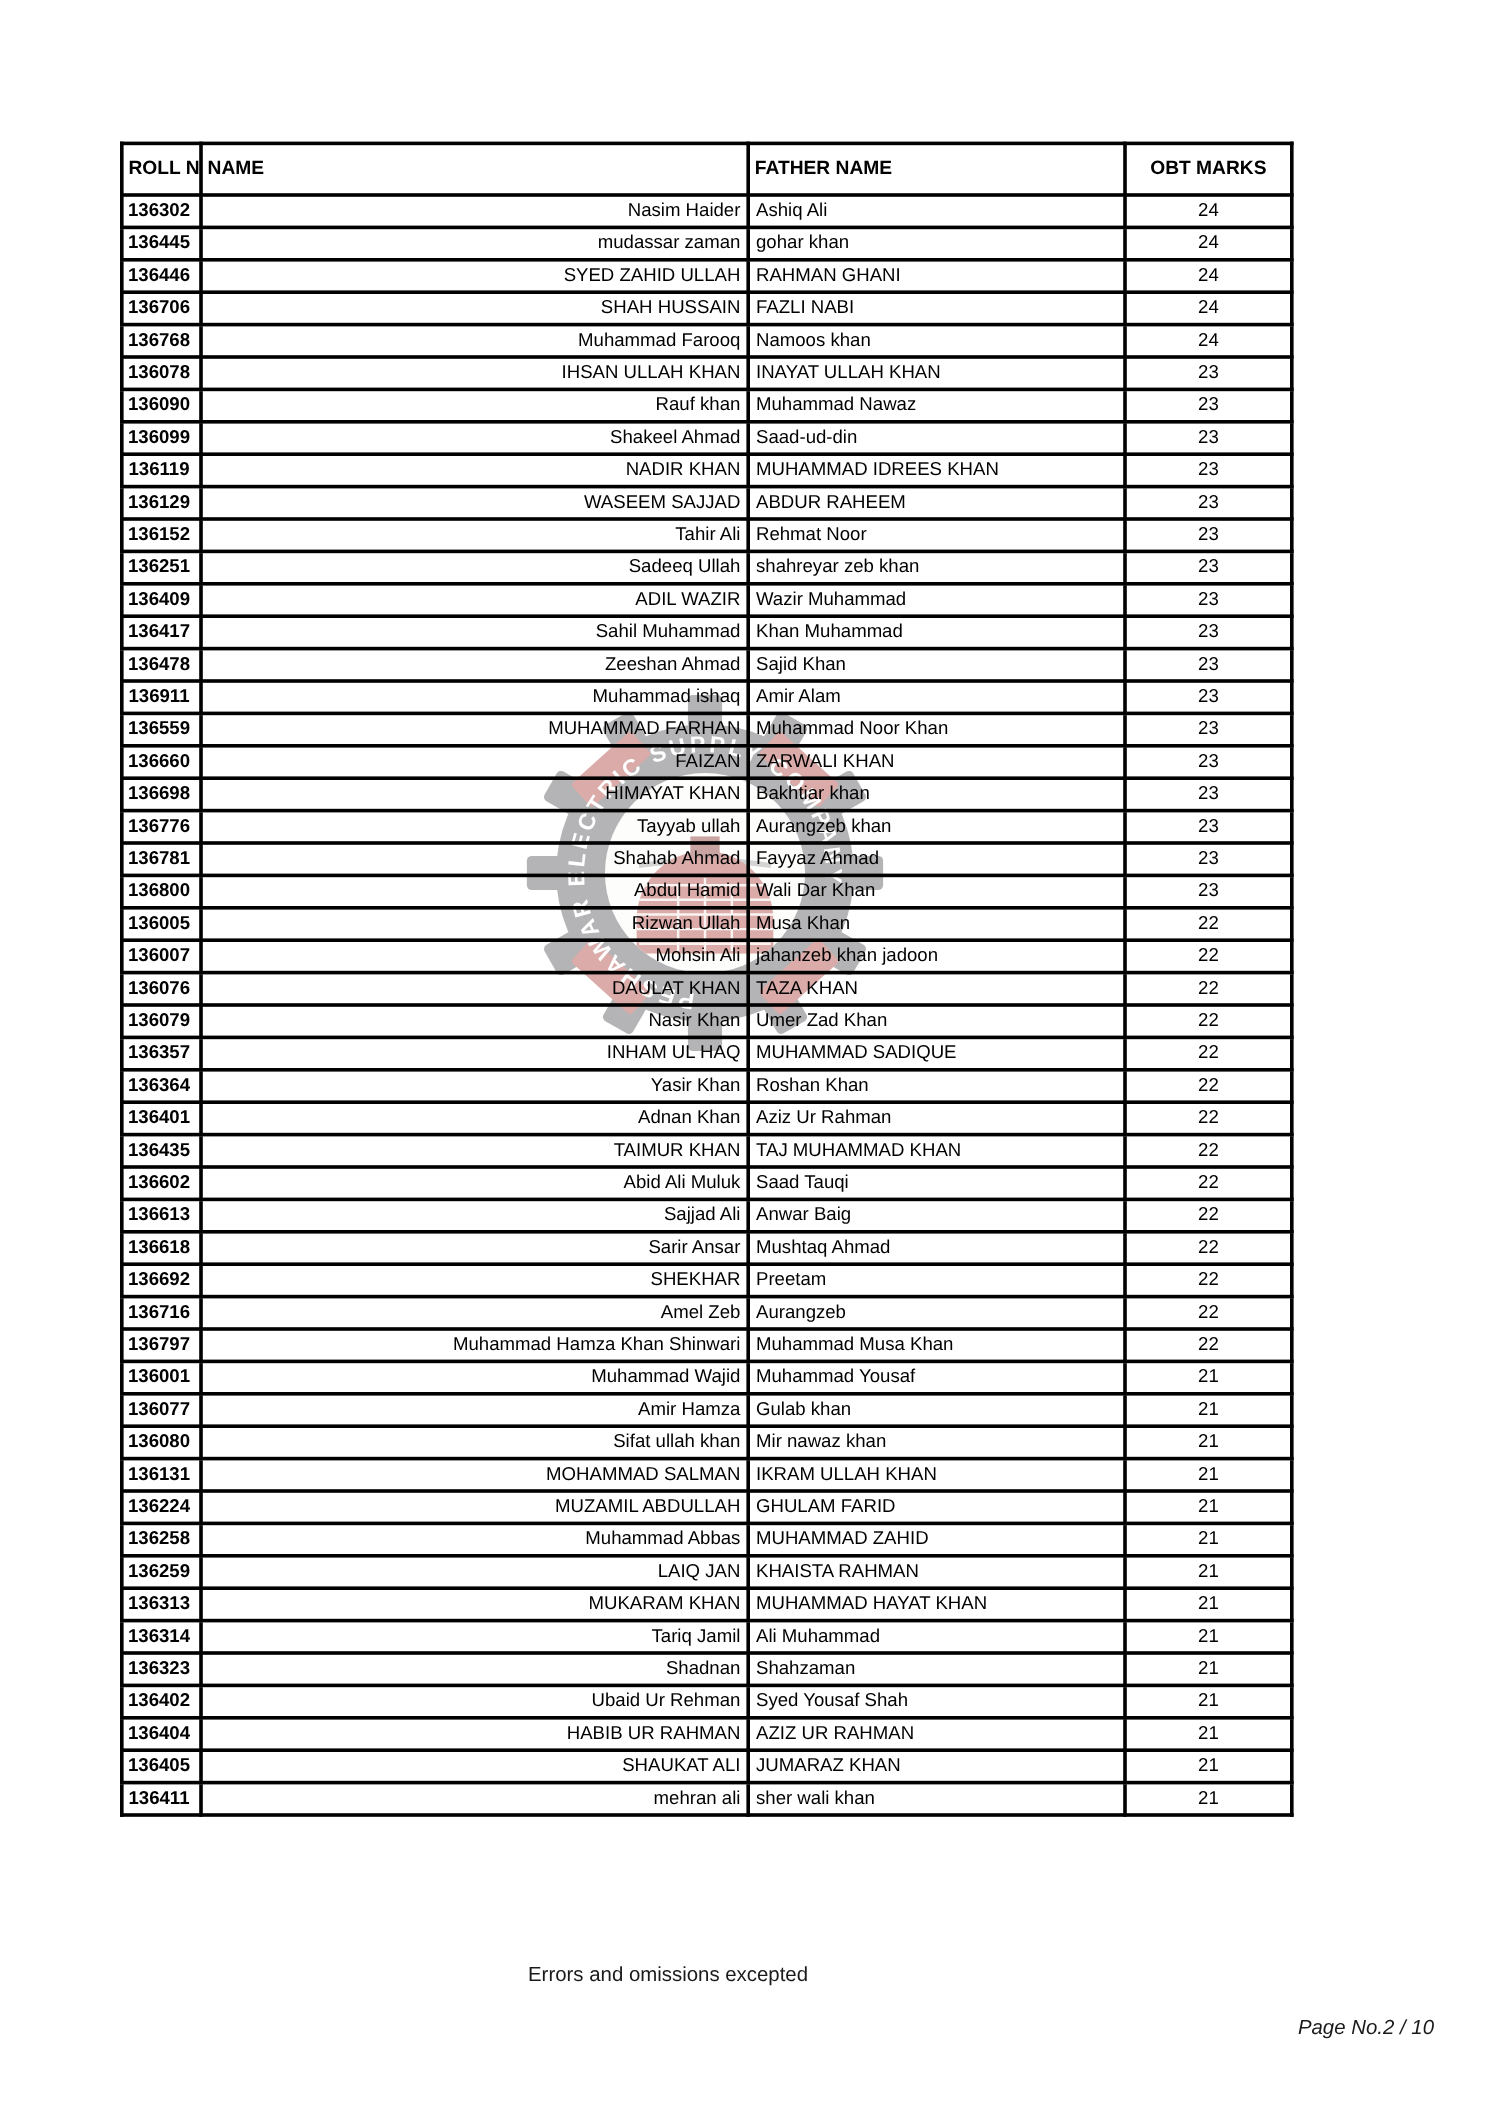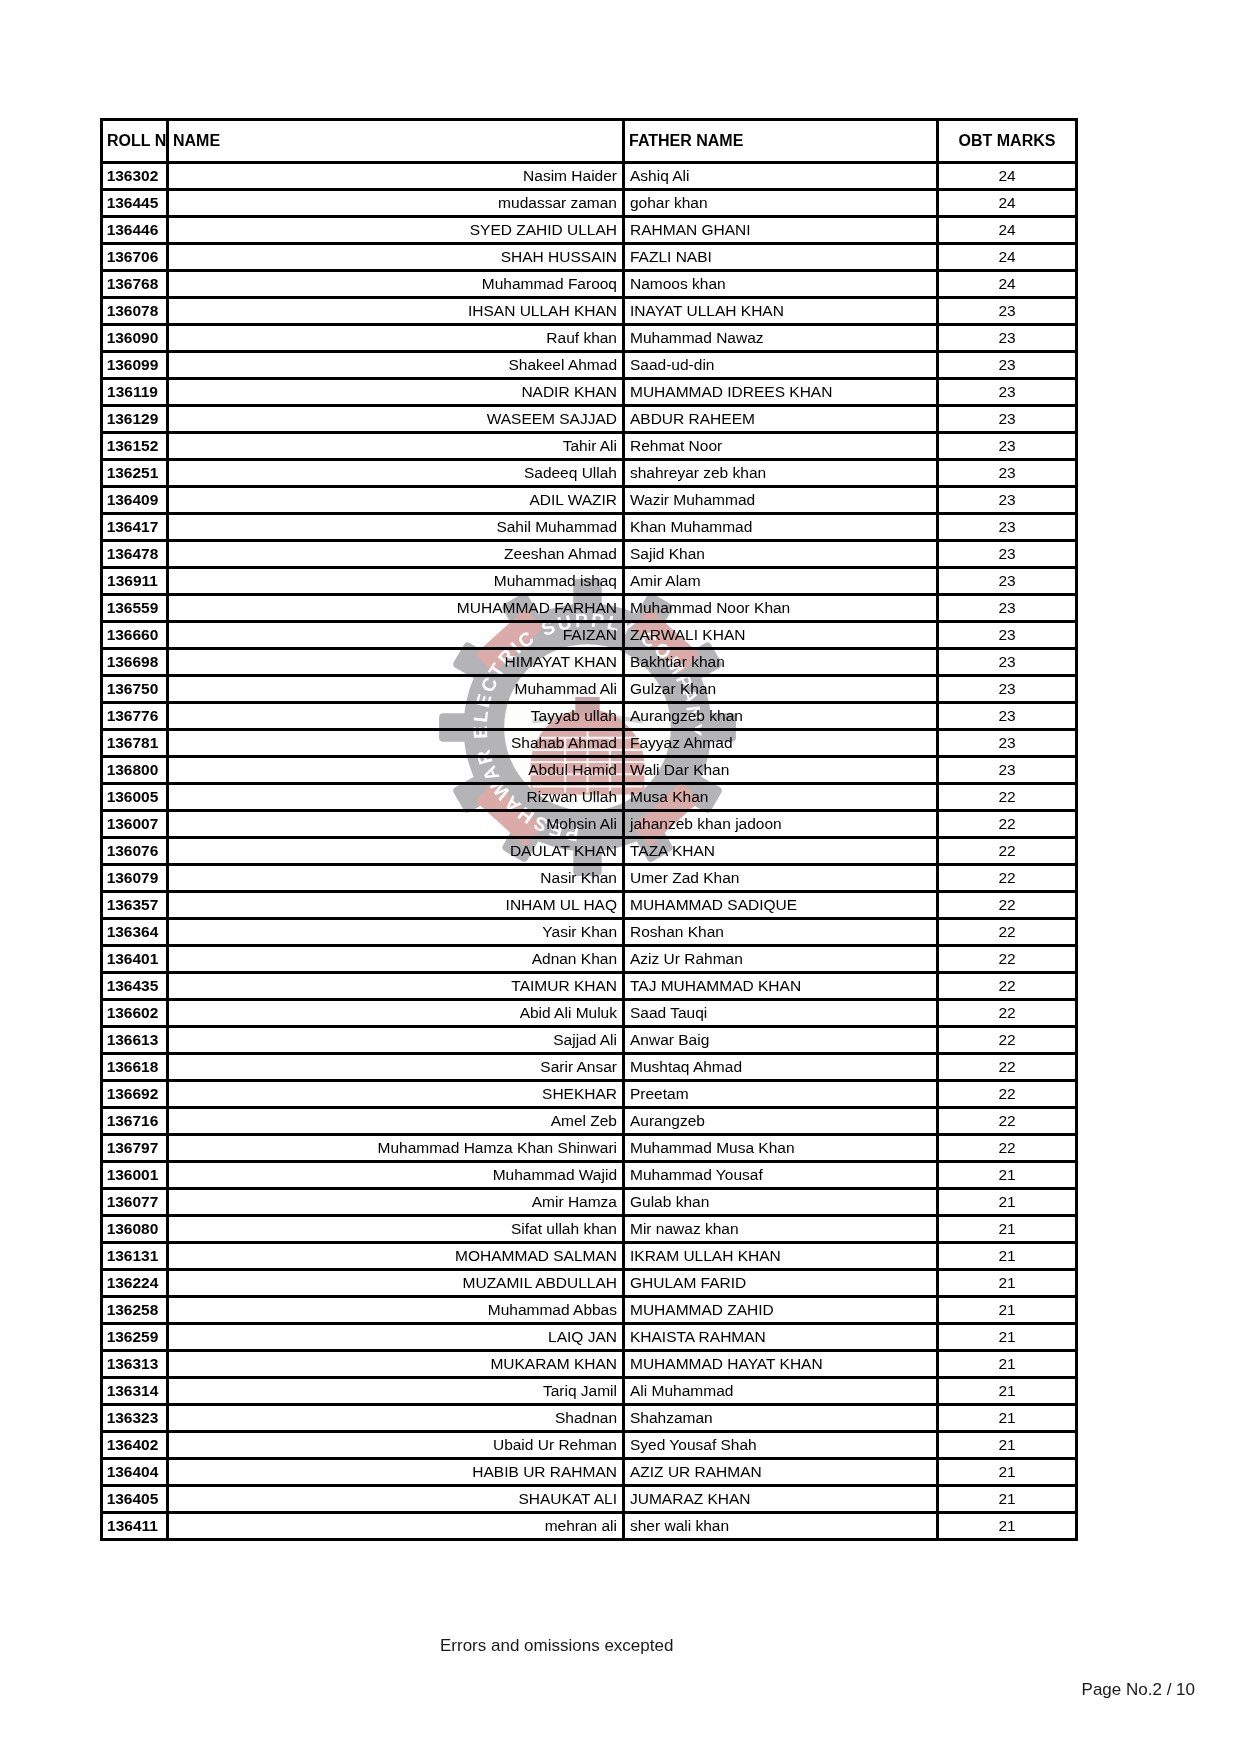--- a/index.html
+++ b/index.html
@@ -74,20 +74,21 @@
   }
   .footer-page {
     position: absolute;
     top: 1680px;
     left: 960px;
     width: 235px;
     text-align: right;
     font-size: 17px;
     color: #1a1a1a;
     z-index: 1;
+    font-style: italic;
   }
 </style>
 </head>
 <body>
 
 <div class="page">
 
   <svg class="watermark" viewBox="0 0 300 300">
     <g>
       <g fill="#4e4e54">
@@ -267,26 +268,20 @@
           <td class="c-father">ZARWALI KHAN</td>
           <td class="c-marks">23</td>
         </tr>
         <tr>
           <td class="c-roll">136698</td>
           <td class="c-name">HIMAYAT KHAN</td>
           <td class="c-father">Bakhtiar khan</td>
           <td class="c-marks">23</td>
         </tr>
         <tr>
-          <td class="c-roll">136750</td>
-          <td class="c-name">Muhammad Ali</td>
-          <td class="c-father">Gulzar Khan</td>
-          <td class="c-marks">23</td>
-        </tr>
-        <tr>
           <td class="c-roll">136776</td>
           <td class="c-name">Tayyab ullah</td>
           <td class="c-father">Aurangzeb khan</td>
           <td class="c-marks">23</td>
         </tr>
         <tr>
           <td class="c-roll">136781</td>
           <td class="c-name">Shahab Ahmad</td>
           <td class="c-father">Fayyaz Ahmad</td>
           <td class="c-marks">23</td>

